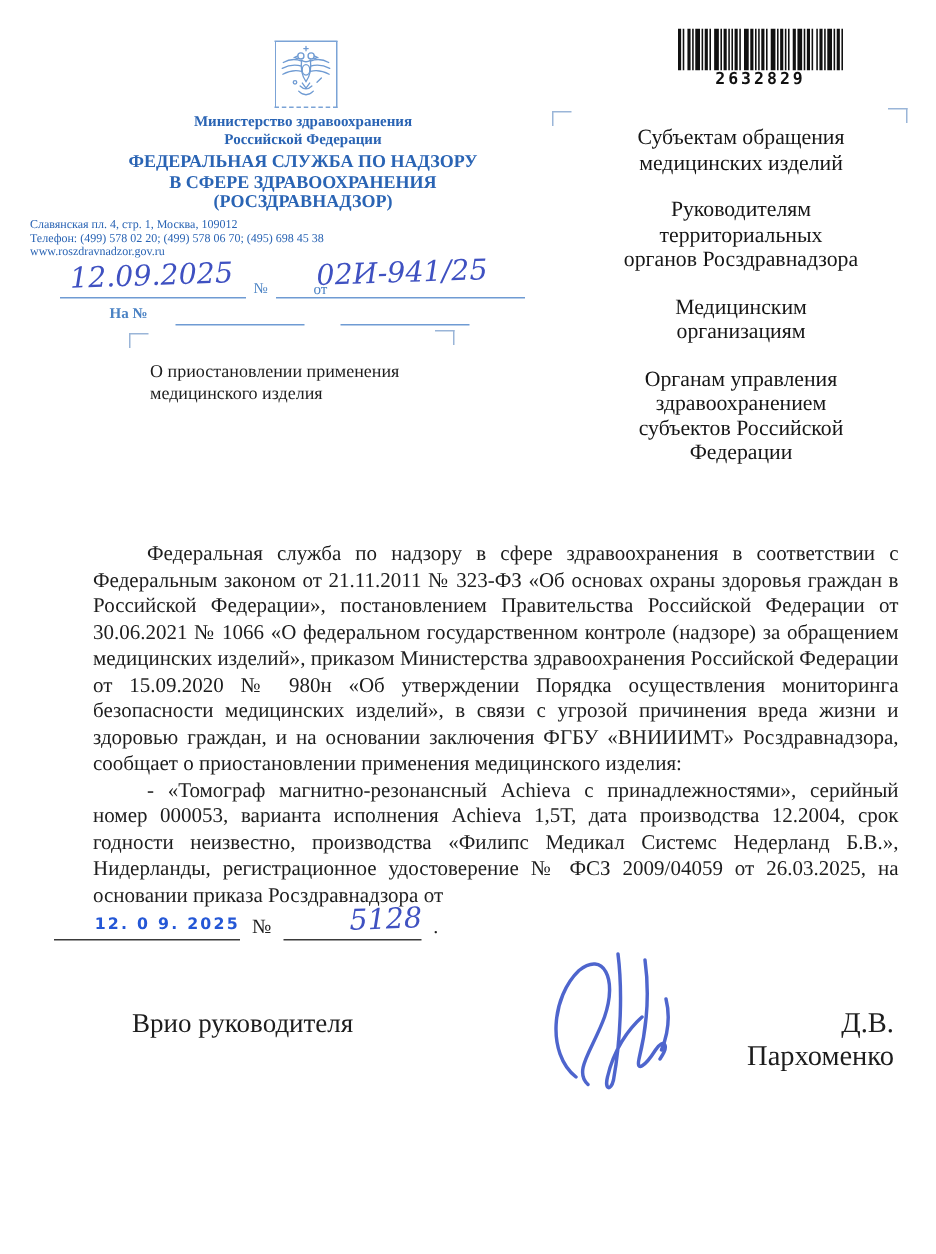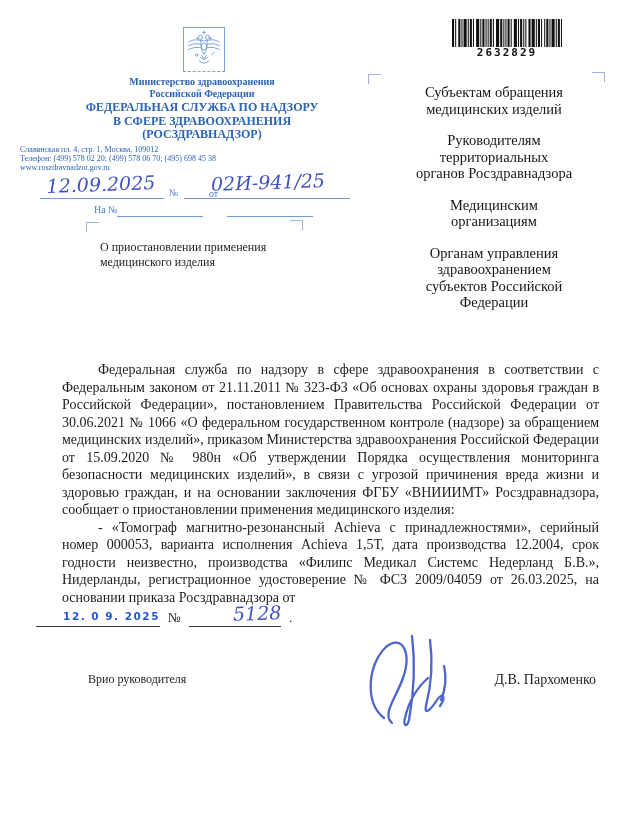--- a/index.html
+++ b/index.html
@@ -24,21 +24,21 @@
 
   
   .ref-u1{left:40px;top:198px;width:124px;border-bottom:1px solid #6f9bd3;}
   .ref-u2{left:184px;top:198px;width:166px;border-bottom:1px solid #6f9bd3;}
   .ref-no{left:169px;top:187px;color:#4a82c4;font-size:10px;}
   .hw{font-style:italic;color:#3f51c1;font-family:"DejaVu Serif",serif;}
   .hw-date{left:36px;top:173px;width:130px;text-align:center;font-size:19px;
     transform:rotate(-2deg);}
   .hw-num{left:186px;top:171px;width:164px;text-align:center;font-size:19px;
     transform:rotate(-2deg);}
-  .onno-label{left:94px;top:204px;color:#4a82c4;font-size:10px;}
+  .onno-label{left:73px;top:204px;color:#4a82c4;font-size:10px;font-weight:bold;}
   .onno-u1{left:117px;top:216px;width:86px;border-bottom:1px solid #6f9bd3;}
   .onno-ot{left:209px;top:188px;color:#4a82c4;font-size:10px;}
   .onno-u2{left:227px;top:216px;width:86px;border-bottom:1px solid #6f9bd3;}
 
   
   .cb{width:12px;height:9px;}
   .cb-l{border-left:1px solid #9ab5d8;border-top:1px solid #9ab5d8;}
   .cb-r{border-right:1px solid #9ab5d8;border-top:1px solid #9ab5d8;}
   .cb-subj-l{left:86px;top:222px;}
   .cb-subj-r{left:290px;top:220px;}
@@ -70,22 +70,22 @@
   .stamp-underline{border-bottom:1px solid #3a3a3a;width:124px;
     text-align:right;padding-bottom:2px;}
   .stamp-underline.num{width:92px;}
   .stamp-date{color:#2457d6;font-family:"DejaVu Sans",sans-serif;
     font-size:10.5px;font-weight:bold;letter-spacing:1.5px;}
   .hw-5128{display:inline-block;font-style:italic;font-size:19px;color:#3f51c1;
     font-family:"DejaVu Serif",serif;transform:rotate(-2deg);line-height:15px;}
   .stamp-no,.stamp-period{font-size:13.5px;color:#1d1d1d;padding-bottom:1px;}
 
   
-  .sig-position{left:88px;top:672px;font-size:12px;}
-  .sig-name{left:466px;top:672px;width:130px;text-align:right;font-size:14px;}
+  .sig-position{left:88px;top:672px;font-size:18px;}
+  .sig-name{left:466px;top:672px;width:130px;text-align:right;font-size:19px;}
   .sig-scribble{left:358px;top:630px;width:108px;height:102px;}
   .sig-scribble svg{display:block;width:100%;height:100%;}
 </style>
 </head>
 <body>
 
 <div class="page">
 
   <div class="abs emblem-box">
     <svg viewBox="0 0 40 44" fill="none" stroke="#6f9bd3" stroke-width="0.9" stroke-linecap="round">

